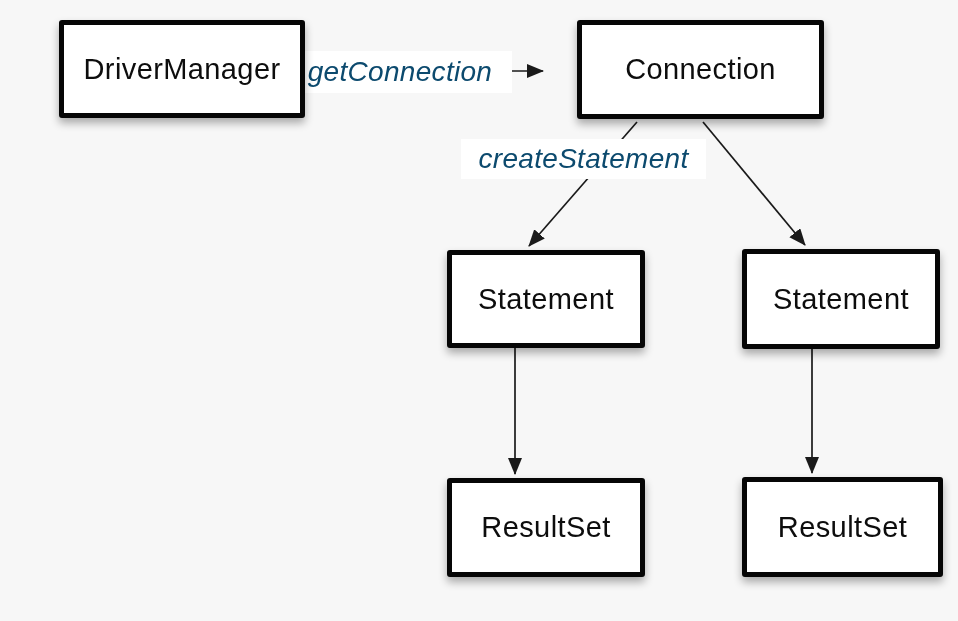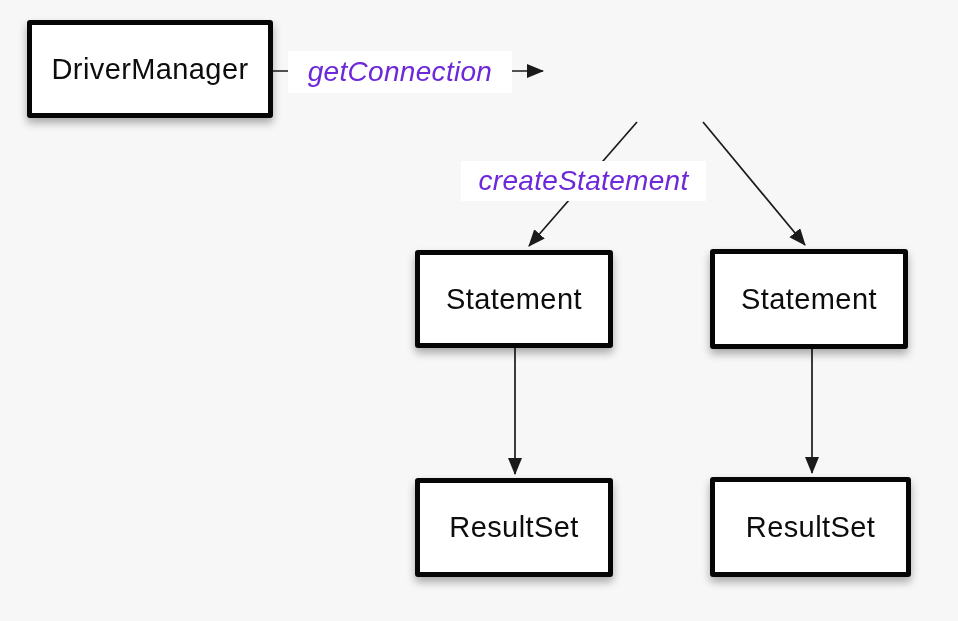--- a/index.html
+++ b/index.html
@@ -28,43 +28,44 @@
     border: 5px solid #060606;
     border-radius: 3px;
     box-shadow: 0 5px 8px rgba(0,0,0,0.32);
     display: flex;
     align-items: center;
     justify-content: center;
     font-size: 29px;
     letter-spacing: 0.4px;
     color: #0d0d0d;
     z-index: 3;
+    margin-left: 32px;
   }
   #node-driver-manager { left: 27px;  top: 20px;  width: 246px; height: 98px; }
   #node-connection     { left: 545px; top: 20px;  width: 247px; height: 99px; }
   #node-statement-left { left: 415px; top: 250px; width: 198px; height: 98px; }
   #node-statement-right{ left: 710px; top: 249px; width: 198px; height: 100px; }
   #node-resultset-left { left: 415px; top: 478px; width: 198px; height: 99px; }
   #node-resultset-right{ left: 710px; top: 477px; width: 201px; height: 100px; }
 
   .edge-label {
     position: absolute;
     box-sizing: border-box;
     background: #ffffff;
     display: flex;
     align-items: center;
     justify-content: center;
     font-style: italic;
     font-size: 28px;
     letter-spacing: 0.3px;
-    color: #6d28d9;
+    color: #0c4a6e;
     z-index: 2;
   }
   #label-get-connection   { left: 288px; top: 51px;  width: 224px; height: 42px; }
-  #label-create-statement { left: 461px; top: 161px; width: 245px; height: 40px; }
+  #label-create-statement { left: 461px; top: 139px; width: 245px; height: 40px; }
   #label-execute-query    { left: 407px; top: 389px; width: 214px; height: 42px; }
 </style>
 </head>
 <body>
 
 <div class="canvas">
 
   <svg class="edges-svg" width="958" height="621" viewBox="0 0 958 621">
     <defs>
       <marker id="arrowhead" markerUnits="userSpaceOnUse" markerWidth="20" markerHeight="16" refX="16" refY="7" orient="auto">
@@ -75,20 +76,23 @@
     <line x1="637" y1="122" x2="529" y2="246" stroke="#1a1a1a" stroke-width="1.7" marker-end="url(#arrowhead)"></line>
     <line x1="703" y1="122" x2="805" y2="245" stroke="#1a1a1a" stroke-width="1.7" marker-end="url(#arrowhead)"></line>
     <line x1="515" y1="348" x2="515" y2="474" stroke="#1a1a1a" stroke-width="1.7" marker-end="url(#arrowhead)"></line>
     <line x1="812" y1="349" x2="812" y2="473" stroke="#1a1a1a" stroke-width="1.7" marker-end="url(#arrowhead)"></line>
   </svg>
 
   <div class="node" id="node-driver-manager">
     <span>DriverManager</span>
   </div>
 
+  <div class="node" id="node-connection">
+    <span>Connection</span>
+  </div>
 
   <div class="node" id="node-statement-left">
     <span>Statement</span>
   </div>
 
   <div class="node" id="node-statement-right">
     <span>Statement</span>
   </div>
 
   <div class="node" id="node-resultset-left">

